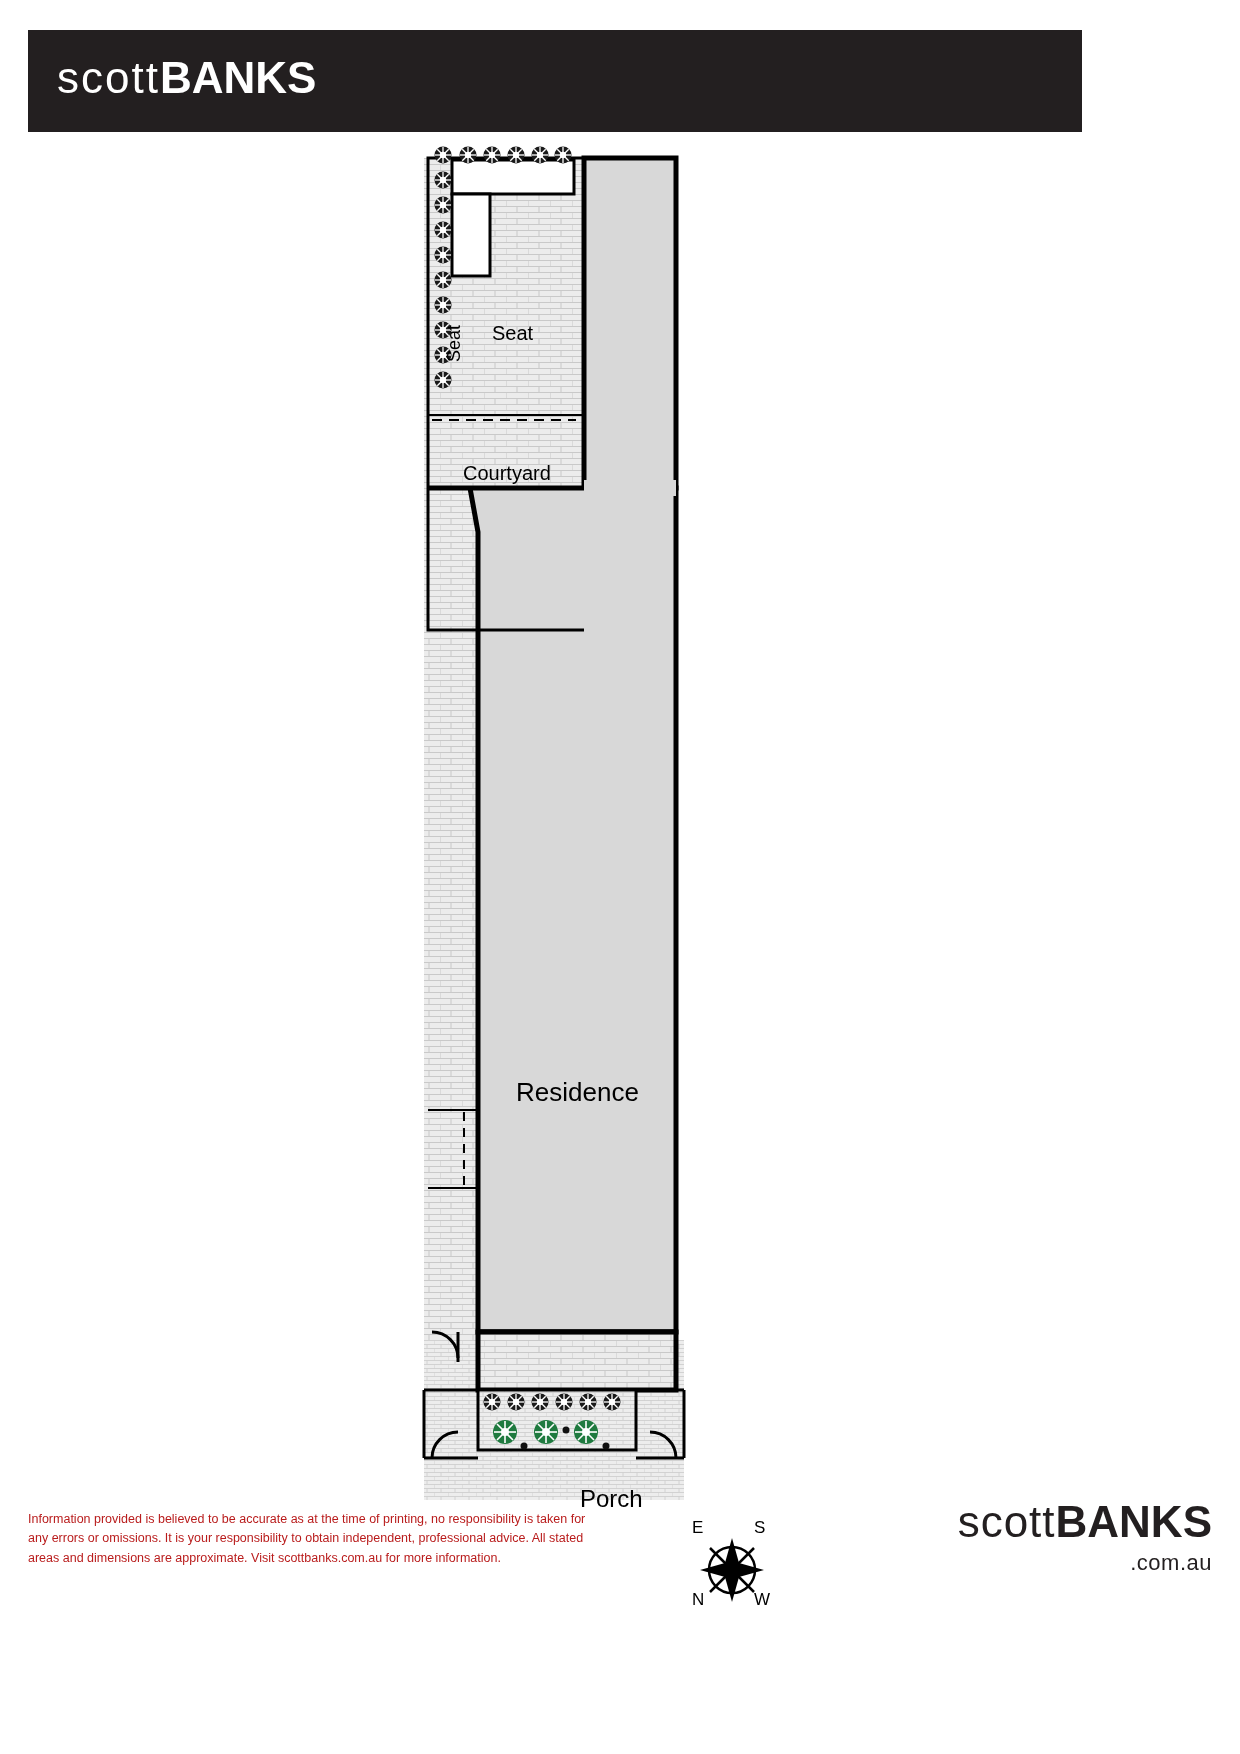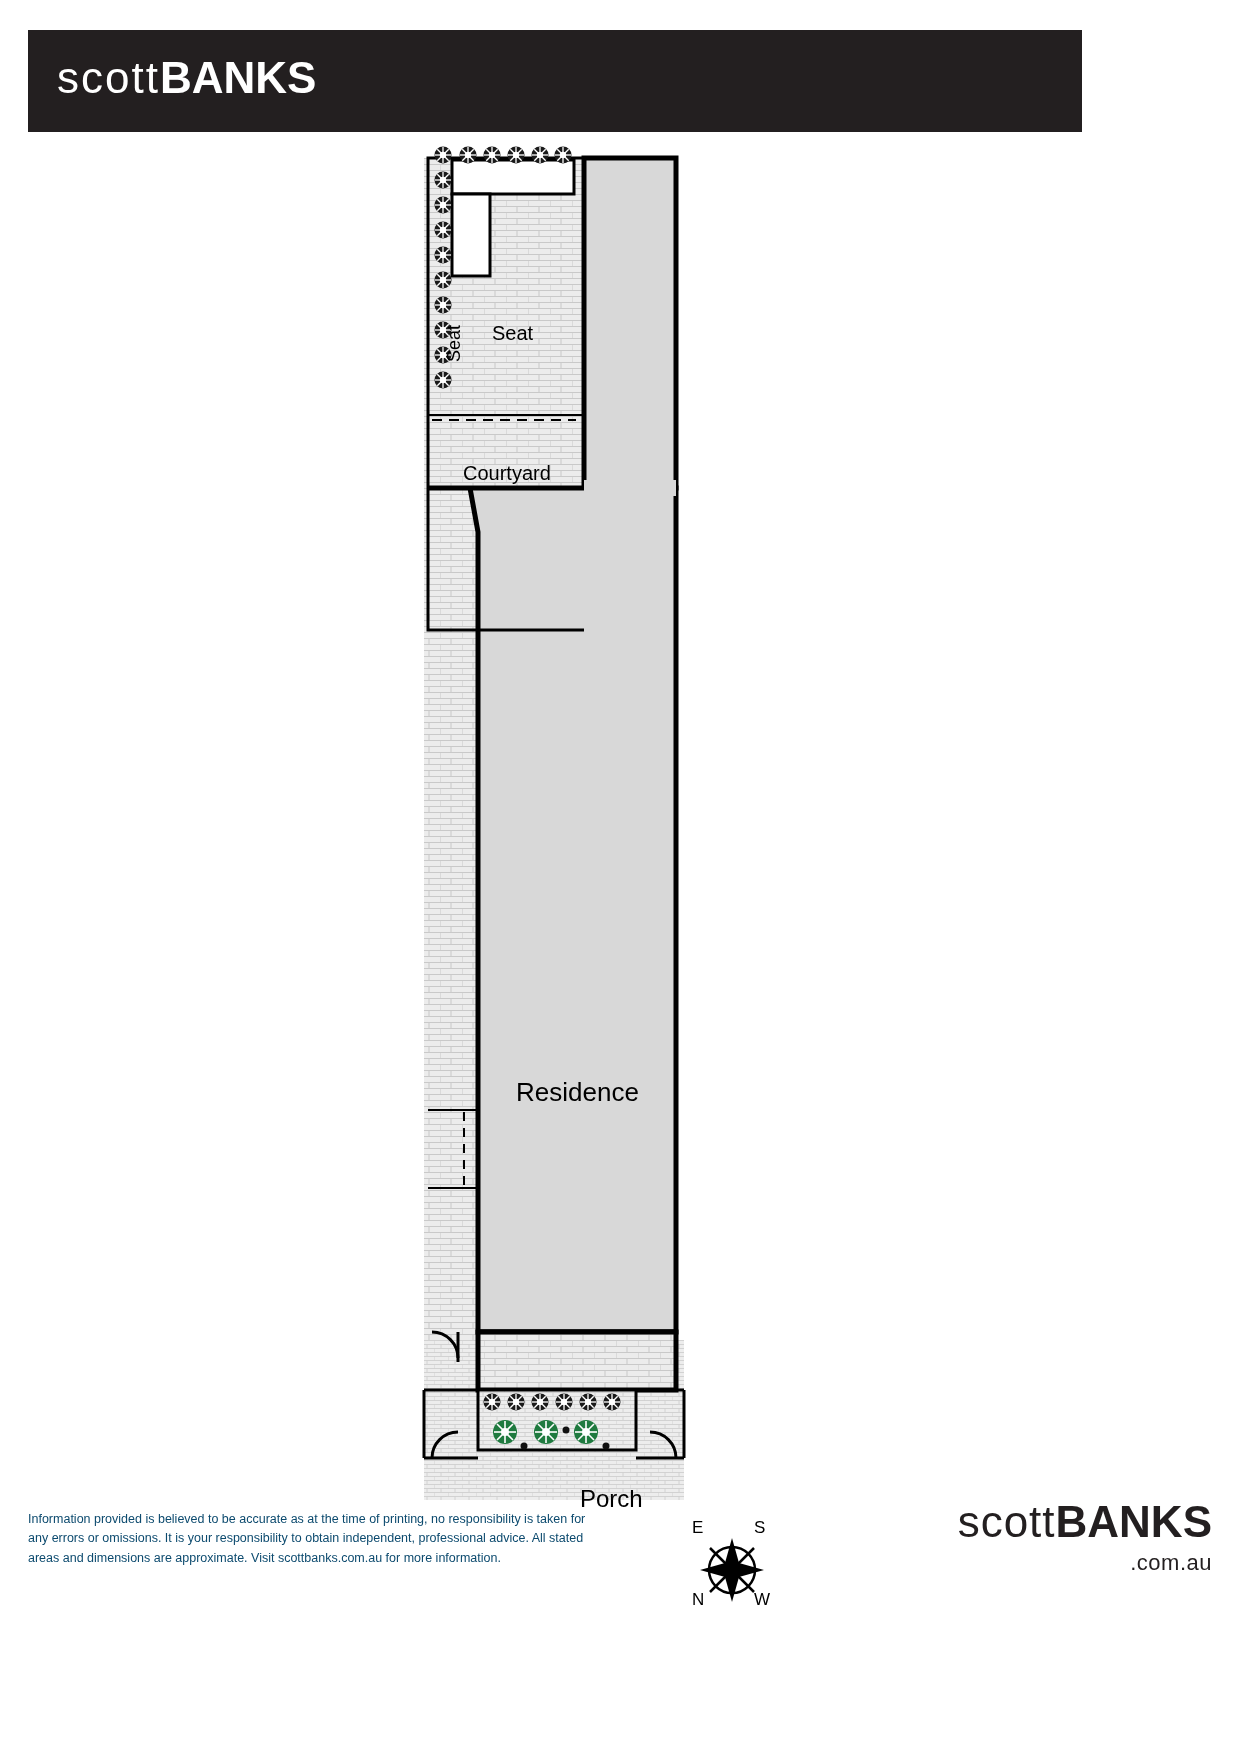--- a/index.html
+++ b/index.html
@@ -112,21 +112,21 @@
   .compass .dir-w { left: 74px;  top: 72px; }
 
   
   .disclaimer {
     position: absolute;
     left: 28px;
     top: 1510px;
     width: 560px;
     font-size: 12.5px;
     line-height: 1.55;
-    color: #0c4a6e;
+    color: #b91c1c;
     font-family: "Liberation Sans", sans-serif;
   }
   .footer-logo {
     position: absolute;
     right: 28px;
     top: 1500px;
     text-align: right;
     color: #231f20;
     line-height: 1;
   }

